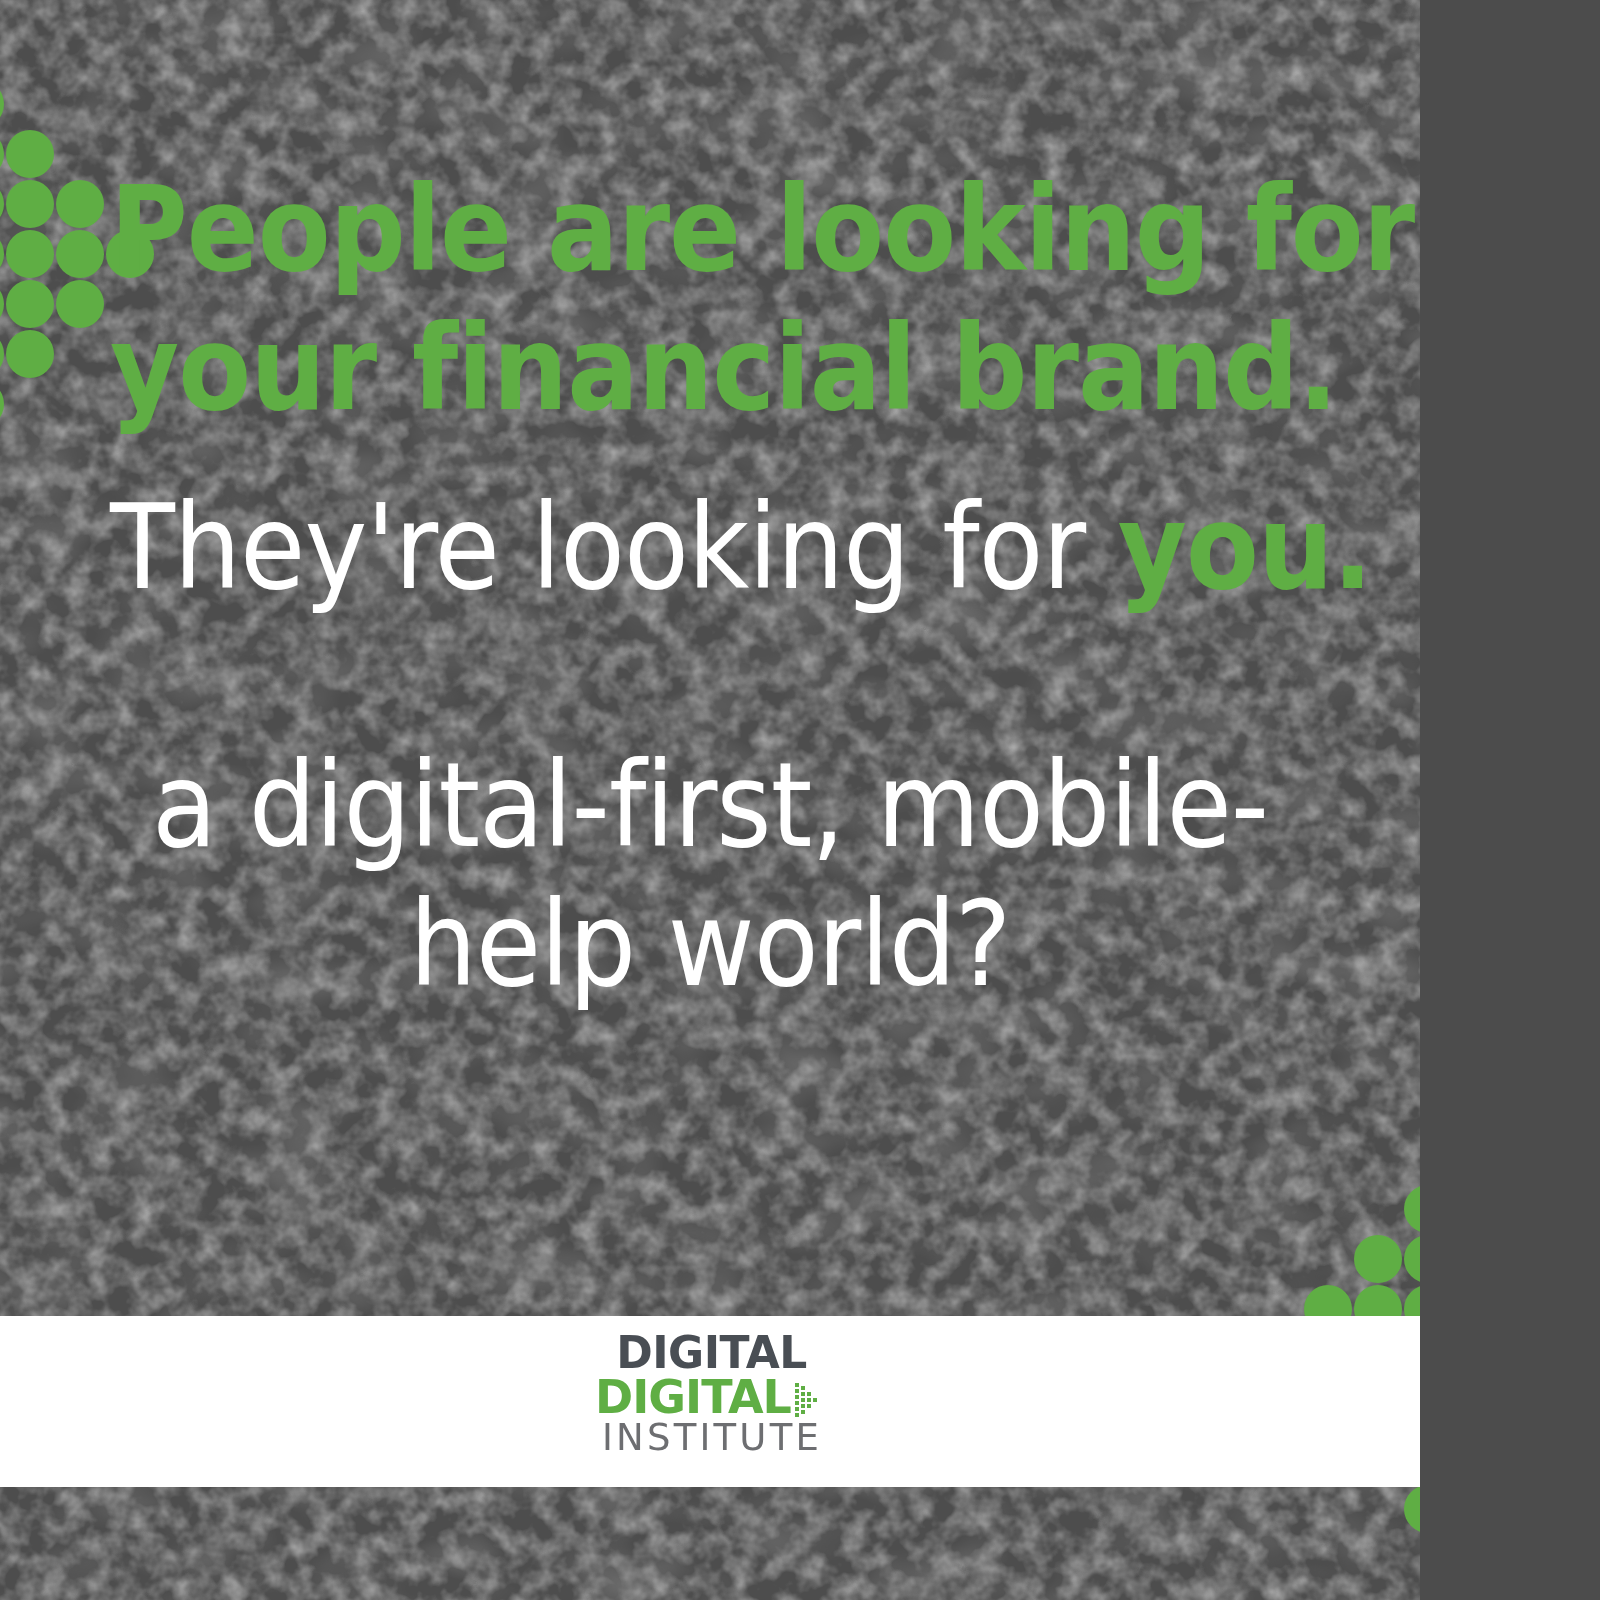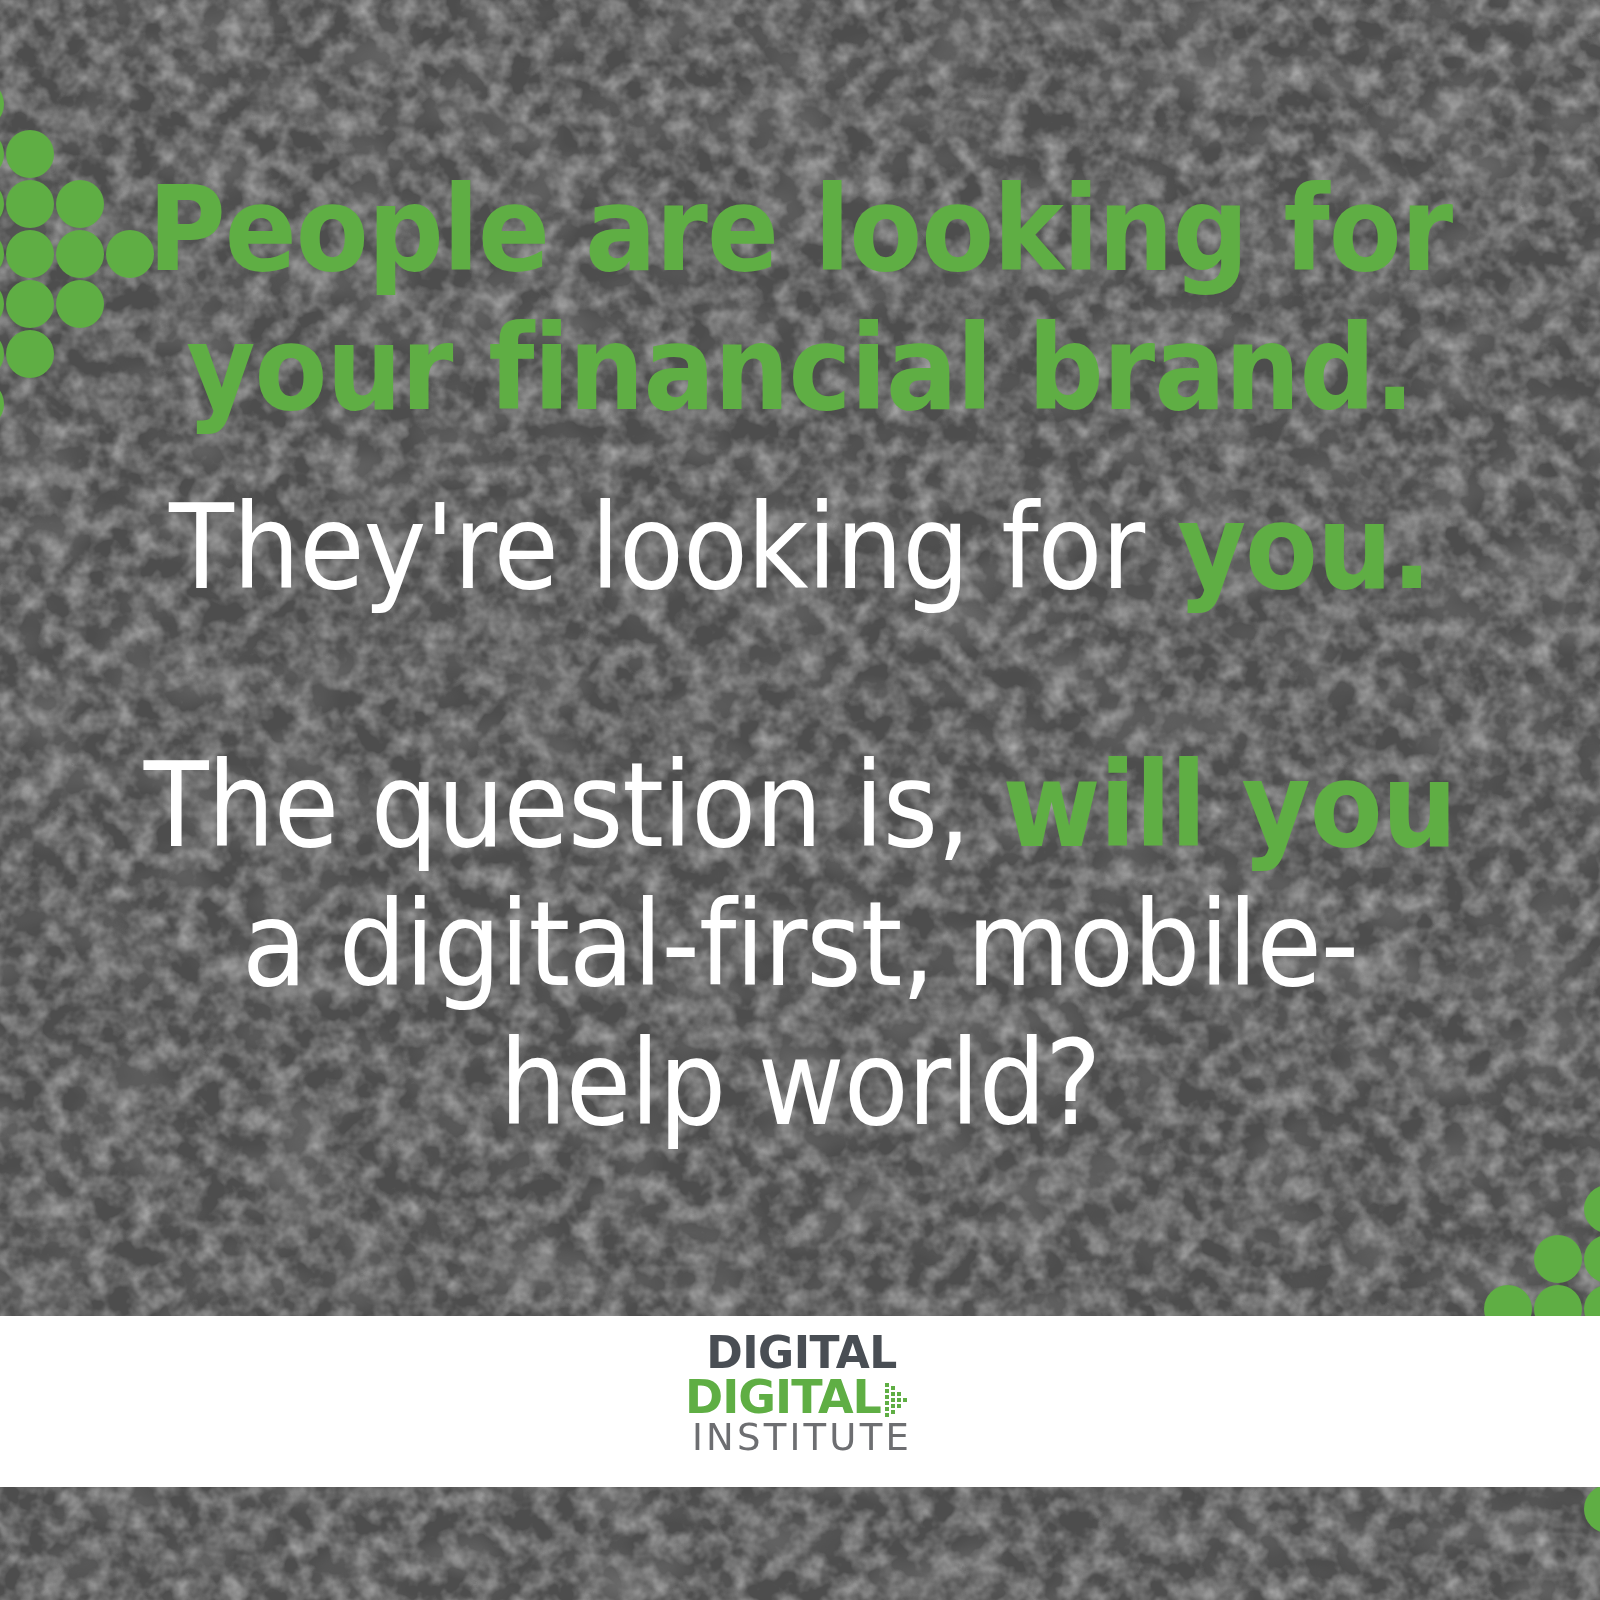--- a/index.html
+++ b/index.html
@@ -5,21 +5,21 @@
   * { margin:0; padding:0; box-sizing:border-box; }
   html,body { width:1600px; height:1600px; }
   body {
     font-family:"DejaVu Sans", sans-serif;
     background:#4c4c4c;
     overflow:hidden;
   }
 
   #poster {
     position:relative;
-    width:1600px;
+    width:1420px;
     height:1600px;
     background:#4d4d4d;
     overflow:hidden;
   }
 
   
   .texture {
     position:absolute;
     inset:0;
     pointer-events:none;
@@ -199,21 +199,20 @@
 
     <div class="para1">
       <div class="line" style="font-size: 118px;"><span class="green">People are looking for</span></div>
       <div class="line" style="font-size: 118px;"><span class="green">your financial brand.</span></div>
       <div class="line regular" style="font-size: 118px;"><span class="white">They're looking for </span><span class="green">you.</span></div>
     </div>
 
     <div id="para-gap"></div>
 
     <div class="para2">
-      <div class="line" style="font-size: 118px;"><span class="white">The question is, </span><span class="green">will you</span></div>
       <div class="line" style="font-size: 118px;"><span class="white">a digital-first, mobile-</span></div>
       <div class="line" style="font-size: 118px;"><span class="white">help world?</span></div>
     </div>
 
   </div>
 
   <div id="footer-bar"></div>
 
   <div id="logo">
     <div id="logo-digital">DIGITAL</div>

